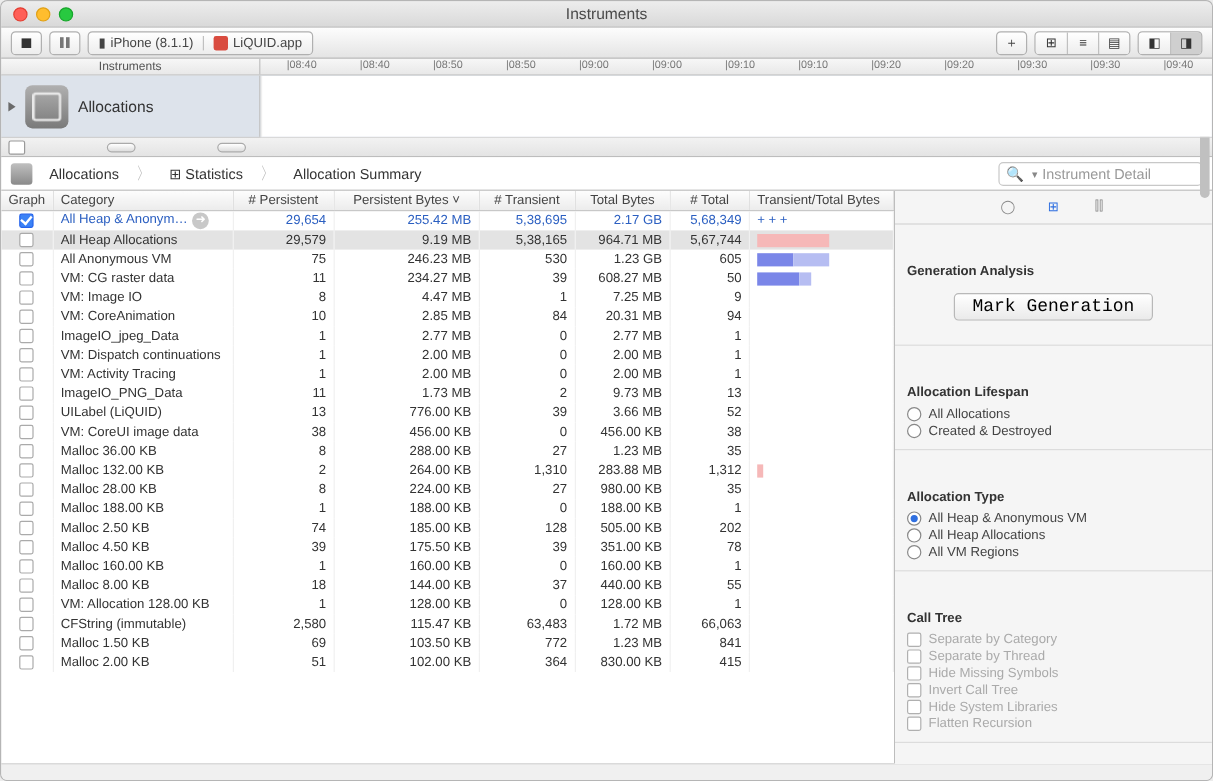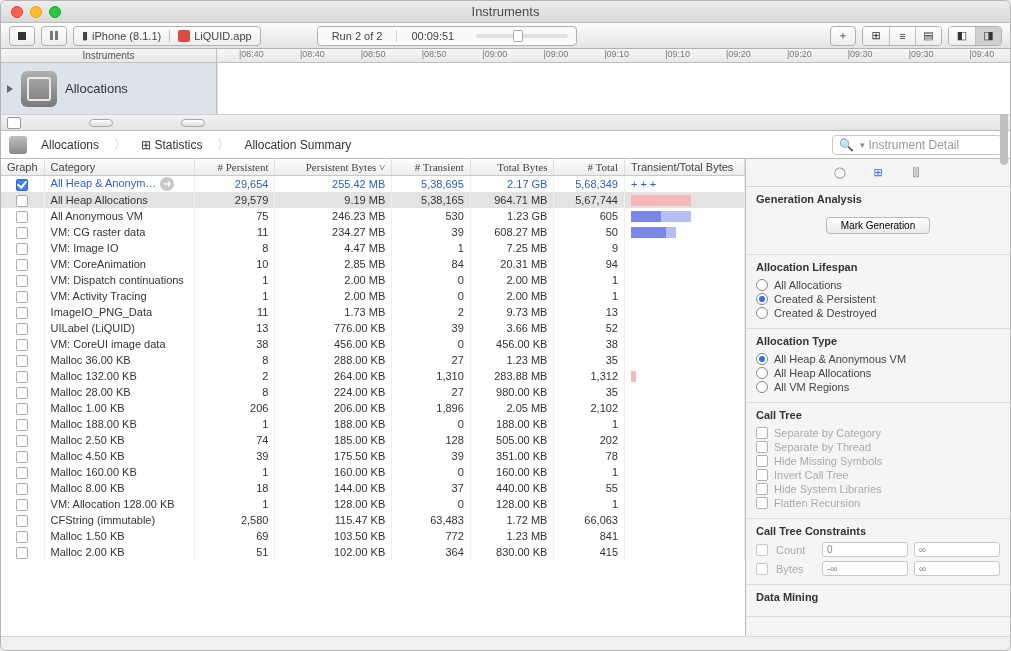--- a/index.html
+++ b/index.html
@@ -55,40 +55,40 @@
   .crumb { font-size: 12px; color: #333; padding: 0 8px; }
   .chev { color: #bbb; font-size: 14px; }
   .jumpbar .search { margin-left: auto; border: 1px solid #c8c8c8; border-radius: 4px; height: 20px; width: 170px; display: flex; align-items: center; padding: 0 6px; gap: 4px; color: #999; }
   .jumpbar .search .mag { font-size: 12px; }
   .dropdown-arrow{ font-size:9px; color:#888; margin-left:2px;}
   .main { flex: 1; display: flex; overflow: hidden; }
   .tablewrap { flex: 1; overflow: auto; border-right: 1px solid #bdbdbd; background: #fff; }
   table { border-collapse: collapse; width: 100%; font-size: 11px; }
   thead th { position: sticky; top: 0; background: linear-gradient(#fdfdfd,#ececec); border-bottom: 1px solid #c8c8c8; border-right: 1px solid #e0e0e0; font-weight: normal; color: #444; padding: 2px 6px; white-space: nowrap; }
   thead th.left { text-align: left; }
-  thead th.right { text-align: right; font-family: Liberation Serif, serif; }
+  thead th.right { text-align: center; }
   tbody td { padding: 1px 6px; white-space: nowrap; border-right: 1px solid #f0f0f0; height: 16px; }
   tbody td.right { text-align: right; }
   tbody tr.hl td { color: #2b5fc1; }
   tbody tr.sel td { background: #e3e3e3; }
   .chk { width: 12px; height: 12px; border: 1px solid #aaa; border-radius: 2px; display: inline-block; background: #fff; vertical-align: middle; position: relative; }
   .chk.on { background: #3b82f6; border-color: #2563eb; }
   .chk.on::after { content: ""; position: absolute; left: 2px; top: -1px; width: 4px; height: 7px; border: solid #fff; border-width: 0 2px 2px 0; transform: rotate(40deg); }
   .goicon { display:inline-block; width:14px; height:14px; border-radius:50%; background:#c8c8c8; color:#fff; font-size:10px; text-align:center; line-height:14px; margin-left:4px;}
   .bar { display: inline-block; height: 11px; vertical-align: middle; }
   .bar.red { background: #f6b8b8; }
   .bar.blue { background: #7a86e8; }
   .bar.lblue { background: #b6bdf2; }
   .inspector { width: 264px; background: #f5f5f5; overflow: auto; font-size: 11px; }
   .inspector .tabs { display: flex; justify-content: center; gap: 22px; padding: 5px 0 6px; border-bottom: 1px solid #d5d5d5; }
   .inspector .tabs .it { width: 16px; height: 16px; display: flex; align-items: center; justify-content: center; color: #888; }
   .inspector .tabs .it.active { color: #2f6fe0; }
   .section { padding: 6px 10px 8px; border-bottom: 1px solid #dcdcdc; }
-  .section h4 { font-size: 11px; font-weight: bold; color: #333; margin-bottom: 5px; }
-  .genbtn { display: block; margin: 12px auto; border: 1px solid #b8b8b8; border-radius: 4px; background: linear-gradient(#fff,#eaeaea); padding: 2px 14px; font-size: 10px; }
+  .section h4 { font-size: 11px; font-weight: bold; color: #333; margin-bottom: 5px; margin-top: 27px; }
+  .genbtn { display: block; margin: 12px auto; border: 1px solid #b8b8b8; border-radius: 4px; background: linear-gradient(#fff,#eaeaea); padding: 2px 14px; font-size: 15px; font-family: Liberation Mono, monospace; }
   .radio, .cbox { display: flex; align-items: center; gap: 6px; padding: 1px 0; color: #444; }
   .radio .r { width: 12px; height: 12px; border: 1px solid #888; border-radius: 50%; background: #fff; display: inline-flex; align-items: center; justify-content: center; }
   .radio .r.on::after { content: ""; width: 6px; height: 6px; border-radius: 50%; background: #2f6fe0; }
   .cbox .c { width: 12px; height: 12px; border: 1px solid #b0b0b0; border-radius: 2px; background: #fff; }
   .cbox.disabled { color: #aaa; }
   .constraints { display: grid; grid-template-columns: 14px 40px 1fr 1fr; gap: 4px 6px; align-items: center; }
   .constraints input { width: 100%; border: 1px solid #c8c8c8; border-radius: 3px; font-size: 10px; padding: 1px 4px; color: #888; background:#fff; }
   .footer-scroll { height: 14px; background: #f0f0f0; border-top: 1px solid #d5d5d5; }
   .scrollbar-right { position:absolute; right:2px; top:74px; width:8px; height:90px; background:#c0c0c0; border-radius:4px; }
 </style>
@@ -118,27 +118,20 @@
         </div>
       </div>
     <div class="target">
       <div class="seg">
           <span>▮</span>
           <span>iPhone (8.1.1)</span>
         </div>
       <div class="seg">
           <span class="redapp"></span>
           <span>LiQUID.app</span>
-        </div>
-    </div>
-    <div class="runinfo">
-      <div class="cell">Run 2 of 2</div>
-      <div class="cell">00:09:51</div>
-      <div class="slider">
-          <div class="thumb"></div>
         </div>
     </div>
     <div class="spacer"></div>
     <div class="tbtn square">＋</div>
     <div class="viewgroup">
       <div class="vbtn">⊞</div>
       <div class="vbtn">≡</div>
       <div class="vbtn">▤</div>
     </div>
     <div class="viewgroup">
@@ -268,20 +261,30 @@
               <td>VM: CoreAnimation</td>
               <td class="right">10</td>
               <td class="right">2.85 MB</td>
               <td class="right">84</td>
               <td class="right">20.31 MB</td>
               <td class="right">94</td>
               <td></td>
             </tr>
             <tr>
               <td style="text-align:center"><span class="chk"></span></td>
+              <td>ImageIO_jpeg_Data</td>
+              <td class="right">1</td>
+              <td class="right">2.77 MB</td>
+              <td class="right">0</td>
+              <td class="right">2.77 MB</td>
+              <td class="right">1</td>
+              <td></td>
+            </tr>
+            <tr>
+              <td style="text-align:center"><span class="chk"></span></td>
               <td>VM: Dispatch continuations</td>
               <td class="right">1</td>
               <td class="right">2.00 MB</td>
               <td class="right">0</td>
               <td class="right">2.00 MB</td>
               <td class="right">1</td>
               <td></td>
             </tr>
             <tr>
               <td style="text-align:center"><span class="chk"></span></td>
@@ -348,30 +351,20 @@
               <td>Malloc 28.00 KB</td>
               <td class="right">8</td>
               <td class="right">224.00 KB</td>
               <td class="right">27</td>
               <td class="right">980.00 KB</td>
               <td class="right">35</td>
               <td></td>
             </tr>
             <tr>
               <td style="text-align:center"><span class="chk"></span></td>
-              <td>Malloc 1.00 KB</td>
-              <td class="right">206</td>
-              <td class="right">206.00 KB</td>
-              <td class="right">1,896</td>
-              <td class="right">2.05 MB</td>
-              <td class="right">2,102</td>
-              <td></td>
-            </tr>
-            <tr>
-              <td style="text-align:center"><span class="chk"></span></td>
               <td>Malloc 188.00 KB</td>
               <td class="right">1</td>
               <td class="right">188.00 KB</td>
               <td class="right">0</td>
               <td class="right">188.00 KB</td>
               <td class="right">1</td>
               <td></td>
             </tr>
             <tr>
               <td style="text-align:center"><span class="chk"></span></td>
@@ -466,24 +459,20 @@
       <div class="section">
         <h4>Generation Analysis</h4>
         <button class="genbtn">Mark Generation</button>
       </div>
       <div class="section">
         <h4>Allocation Lifespan</h4>
         <div id="lifespan-opts">
             <div class="radio">
               <span class="r"></span>
               <span>All Allocations</span>
-            </div>
-            <div class="radio">
-              <span class="r on"></span>
-              <span>Created &amp; Persistent</span>
             </div>
             <div class="radio">
               <span class="r"></span>
               <span>Created &amp; Destroyed</span>
             </div>
           </div>
       </div>
       <div class="section">
         <h4>Allocation Type</h4>
         <div id="type-opts">

